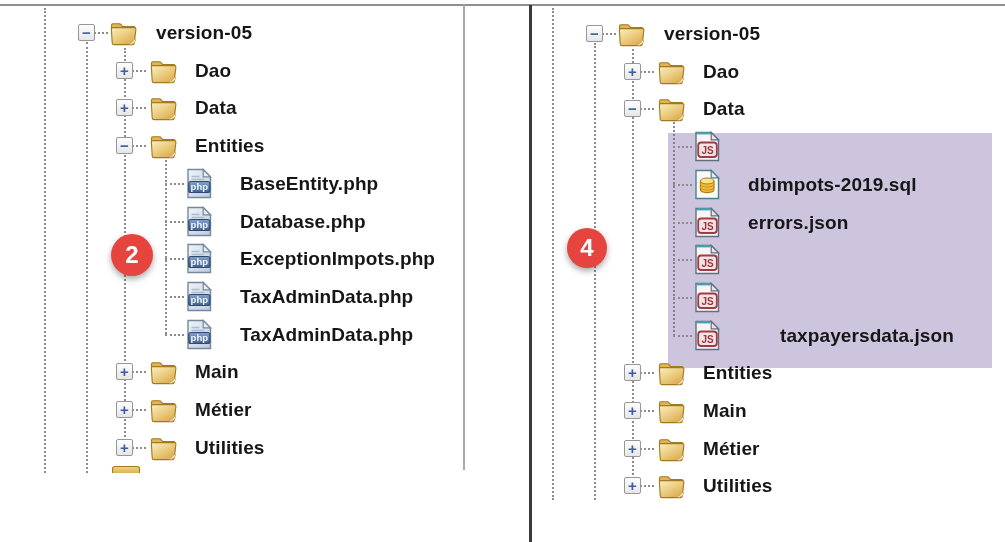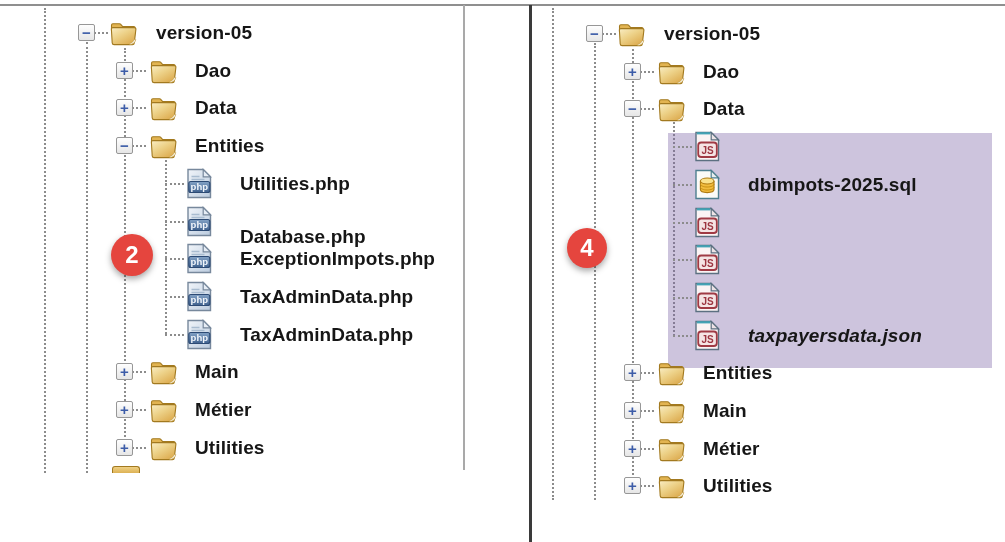--- a/index.html
+++ b/index.html
@@ -137,42 +137,42 @@
                 <stop offset="0" stop-color="#84A3C6"></stop>
                 <stop offset="1" stop-color="#3F618E"></stop>
               </linearGradient>
             </defs>
     <path d="M2 1.5 h15.2 l7.3 7.3 V29.5 H2 Z" fill="url(#gPd)" stroke="#77889C" stroke-width="1.4"></path>
     <path d="M17.2 1.5 l7.3 7.3 h-7.3 Z" fill="#E6EDF5" stroke="#77889C" stroke-width="1.2"></path>
     <path d="M5.5 8.5 h8 M5.5 11.5 h13" stroke="#A9BCD0" stroke-width="1.4" fill="none"></path>
     <rect x="2.8" y="13.5" width="21" height="11" rx="2" fill="url(#gPb)" stroke="#2C4A74" stroke-width="1.2"></rect>
     <text x="13.3" y="22.4" text-anchor="middle" font-family="'Liberation Sans',sans-serif" font-size="9.5" font-weight="bold" fill="#F0F5FB">php</text>
   </svg></div>
-        <div class="tlabel" style="left: 240px;">Utilities.php</div>
+        <div class="tlabel" style="left: 240px;">BaseEntity.php</div>
       </div>
       <div class="trow" style="top: 202.5px;">
         <div class="stub" style="left: 165px; width: 19px;"></div>
         <div class="ticon d" style="left: 186px;"><svg width="27" height="31" viewBox="0 0 27 31">
     <defs>
               <linearGradient id="gPd" x1="0" y1="0" x2="1" y2="1">
                 <stop offset="0" stop-color="#F0F4F9"></stop>
                 <stop offset="1" stop-color="#BCCCDF"></stop>
               </linearGradient>
     <linearGradient id="gPb" x1="0" y1="0" x2="0" y2="1">
                 <stop offset="0" stop-color="#84A3C6"></stop>
                 <stop offset="1" stop-color="#3F618E"></stop>
               </linearGradient>
             </defs>
     <path d="M2 1.5 h15.2 l7.3 7.3 V29.5 H2 Z" fill="url(#gPd)" stroke="#77889C" stroke-width="1.4"></path>
     <path d="M17.2 1.5 l7.3 7.3 h-7.3 Z" fill="#E6EDF5" stroke="#77889C" stroke-width="1.2"></path>
     <path d="M5.5 8.5 h8 M5.5 11.5 h13" stroke="#A9BCD0" stroke-width="1.4" fill="none"></path>
     <rect x="2.8" y="13.5" width="21" height="11" rx="2" fill="url(#gPb)" stroke="#2C4A74" stroke-width="1.2"></rect>
     <text x="13.3" y="22.4" text-anchor="middle" font-family="'Liberation Sans',sans-serif" font-size="9.5" font-weight="bold" fill="#F0F5FB">php</text>
   </svg></div>
-        <div class="tlabel" style="left: 240px; margin-top: 15px;">Database.php</div>
+        <div class="tlabel" style="left: 240px;">Database.php</div>
       </div>
       <div class="trow" style="top: 240.2px;">
         <div class="stub" style="left: 165px; width: 19px;"></div>
         <div class="ticon d" style="left: 186px;"><svg width="27" height="31" viewBox="0 0 27 31">
     <defs>
               <linearGradient id="gPd" x1="0" y1="0" x2="1" y2="1">
                 <stop offset="0" stop-color="#F0F4F9"></stop>
                 <stop offset="1" stop-color="#BCCCDF"></stop>
               </linearGradient>
     <linearGradient id="gPb" x1="0" y1="0" x2="0" y2="1">
@@ -351,31 +351,32 @@
       </div>
       <div class="trow" style="top: 165.8px;">
         <div class="stub" style="left: 673px; width: 19px;"></div>
         <div class="ticon d" style="left: 694px;"><svg width="27" height="31" viewBox="0 0 27 31">
     <path d="M2 1.5 h15.2 l7.3 7.3 V29.5 H2 Z" fill="#FBFBF8" stroke="#4E7F90" stroke-width="1.4"></path>
     <path d="M17.2 1.5 l7.3 7.3 h-7.3 Z" fill="#EAEFEF" stroke="#4E7F90" stroke-width="1.2"></path>
     <path d="M6.4 12 v8.6 c0 1.7 3 3 6.8 3 s6.8 -1.3 6.8 -3 V12" fill="#F1BC3E" stroke="#AF7B12" stroke-width="1.1"></path>
     <path d="M6.4 15 c0 1.7 3 3 6.8 3 s6.8 -1.3 6.8 -3 M6.4 18 c0 1.7 3 3 6.8 3 s6.8 -1.3 6.8 -3" fill="none" stroke="#C89010" stroke-width="1"></path>
     <ellipse cx="13.2" cy="12" rx="6.8" ry="3" fill="#FAE38C" stroke="#AF7B12" stroke-width="1.1"></ellipse>
   </svg></div>
-        <div class="tlabel" style="left: 748px;">dbimpots-2025.sql</div>
+        <div class="tlabel" style="left: 748px;">dbimpots-2019.sql</div>
       </div>
       <div class="trow" style="top: 203.5px;">
         <div class="stub" style="left: 673px; width: 19px;"></div>
         <div class="ticon d" style="left: 694px;"><svg width="27" height="31" viewBox="0 0 27 31">
     <path d="M2 1.5 h15.2 l7.3 7.3 V29.5 H2 Z" fill="#FBF4F4" stroke="#5C7081" stroke-width="1.4"></path>
     <path d="M2.8 2.3 h13.5" stroke="#43A3B5" stroke-width="2.2"></path>
     <path d="M17.2 1.5 l7.3 7.3 h-7.3 Z" fill="#EDE3E6" stroke="#5C7081" stroke-width="1.2"></path>
     <rect x="4.2" y="11.5" width="18.6" height="14.5" rx="3" fill="#F5E4E4" stroke="#A03A44" stroke-width="1.8"></rect>
     <text x="13.5" y="23.2" text-anchor="middle" font-family="'Liberation Sans',sans-serif" font-size="10" font-weight="bold" fill="#9C3540">JS</text>
   </svg></div>
+        <div class="tlabel" style="left: 748px;">errors.json</div>
       </div>
       <div class="trow" style="top: 241.2px;">
         <div class="stub" style="left: 673px; width: 19px;"></div>
         <div class="ticon d" style="left: 694px;"><svg width="27" height="31" viewBox="0 0 27 31">
     <path d="M2 1.5 h15.2 l7.3 7.3 V29.5 H2 Z" fill="#FBF4F4" stroke="#5C7081" stroke-width="1.4"></path>
     <path d="M2.8 2.3 h13.5" stroke="#43A3B5" stroke-width="2.2"></path>
     <path d="M17.2 1.5 l7.3 7.3 h-7.3 Z" fill="#EDE3E6" stroke="#5C7081" stroke-width="1.2"></path>
     <rect x="4.2" y="11.5" width="18.6" height="14.5" rx="3" fill="#F5E4E4" stroke="#A03A44" stroke-width="1.8"></rect>
     <text x="13.5" y="23.2" text-anchor="middle" font-family="'Liberation Sans',sans-serif" font-size="10" font-weight="bold" fill="#9C3540">JS</text>
   </svg></div>
@@ -392,21 +393,21 @@
       </div>
       <div class="trow" style="top: 316.6px;">
         <div class="stub" style="left: 673px; width: 19px;"></div>
         <div class="ticon d" style="left: 694px;"><svg width="27" height="31" viewBox="0 0 27 31">
     <path d="M2 1.5 h15.2 l7.3 7.3 V29.5 H2 Z" fill="#FBF4F4" stroke="#5C7081" stroke-width="1.4"></path>
     <path d="M2.8 2.3 h13.5" stroke="#43A3B5" stroke-width="2.2"></path>
     <path d="M17.2 1.5 l7.3 7.3 h-7.3 Z" fill="#EDE3E6" stroke="#5C7081" stroke-width="1.2"></path>
     <rect x="4.2" y="11.5" width="18.6" height="14.5" rx="3" fill="#F5E4E4" stroke="#A03A44" stroke-width="1.8"></rect>
     <text x="13.5" y="23.2" text-anchor="middle" font-family="'Liberation Sans',sans-serif" font-size="10" font-weight="bold" fill="#9C3540">JS</text>
   </svg></div>
-        <div class="tlabel" style="left: 748px; font-style: italic;">taxpayersdata.json</div>
+        <div class="tlabel" style="left: 780px;">taxpayersdata.json</div>
       </div>
       <div class="trow" style="top: 354.3px;">
         <div class="stub" style="left: 640px; width: 14px;"></div>
         <div class="toggle" style="left: 624px;">+</div>
         <div class="ticon f" style="left: 656px;"><svg width="30" height="27" viewBox="0 0 30 27">
     <defs>
               <linearGradient id="gFold" x1="0" y1="0" x2="0.8" y2="1">
       <stop offset="0" stop-color="#F9EDC4"></stop>
                 <stop offset="0.45" stop-color="#EDD289"></stop>
                 <stop offset="1" stop-color="#DCA94C"></stop>

